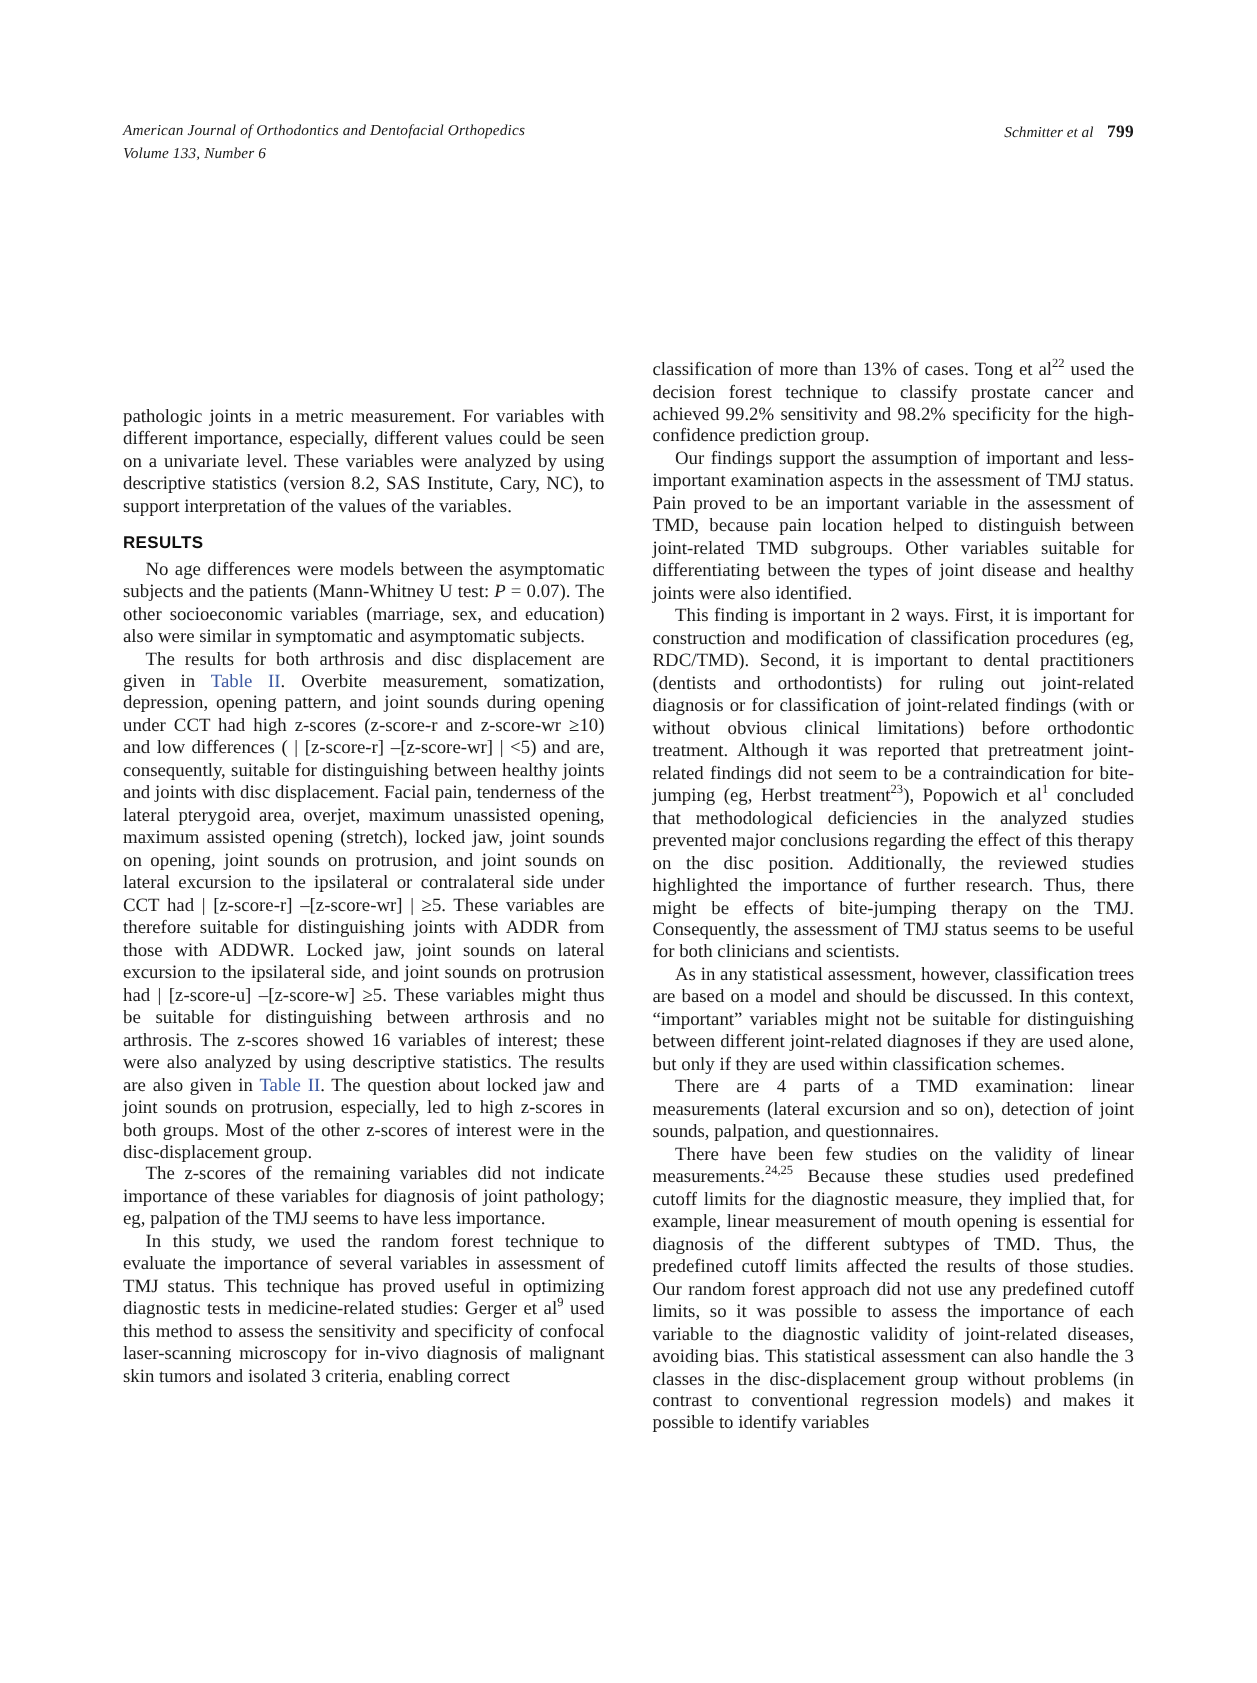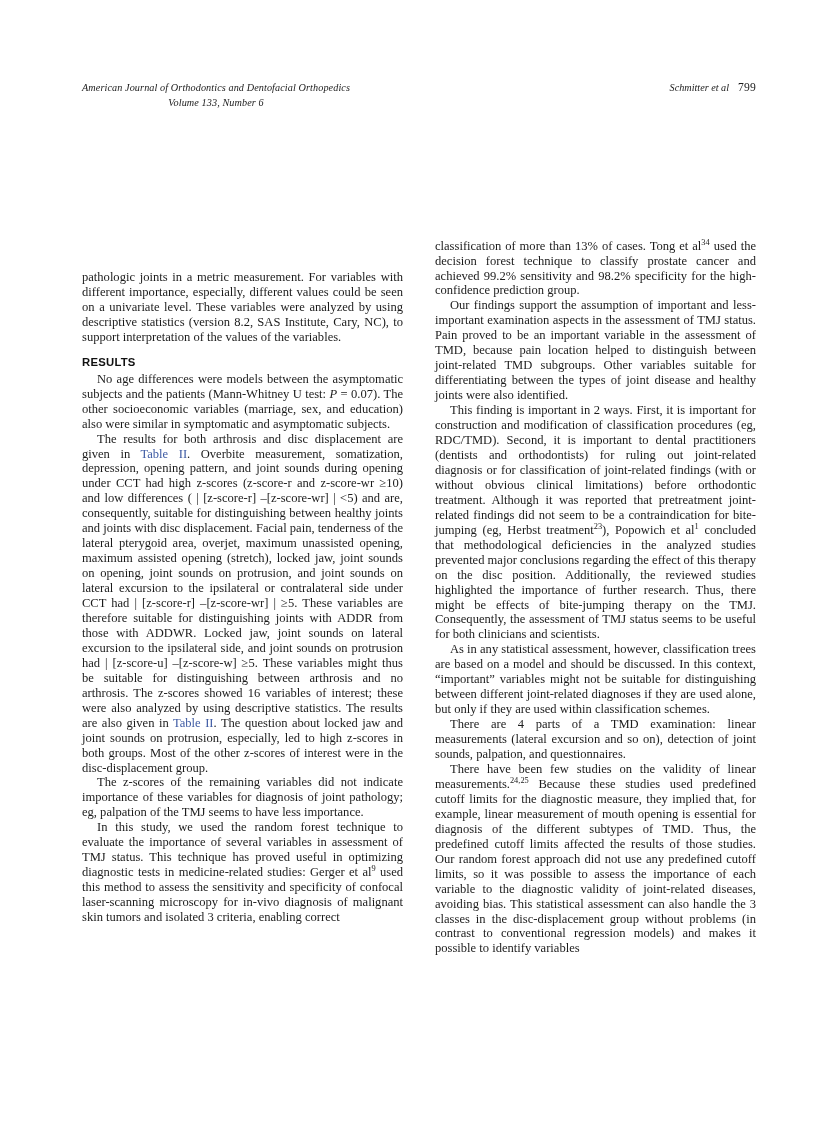--- a/index.html
+++ b/index.html
@@ -37,36 +37,35 @@
     left: 0;
     top: 0;
     font-family: "Liberation Serif", serif;
     font-style: italic;
     font-size: 10.2px;
     line-height: 14.5px;
     color: #1a1a1a;
     letter-spacing: 0.1px;
   }
   .rh-left .volume-line {
-    text-align: center;
   }
   .rh-right {
     position: absolute;
     right: 0;
     top: 0;
     font-size: 10.2px;
     line-height: 14.5px;
     white-space: nowrap;
   }
   .rh-authors {
     font-style: italic;
     font-size: 10.2px;
   }
   .rh-pagenum {
-    font-weight: normal;
+    font-weight: bold;
     font-style: normal;
     font-size: 11.6px;
     margin-left: 9px;
     letter-spacing: 0.2px;
   }
 
   
   .columns {
     position: absolute;
     top: 110px;
@@ -153,21 +152,21 @@
 
       <p class="body-text indent"><span>The z-scores of the remaining variables did not indicate importance of these variables for diagnosis of joint pathology; eg, palpation of the TMJ seems to have less importance.</span></p>
 
 
       <p class="body-text indent"><span>In this study, we used the random forest technique to evaluate the importance of several variables in assessment of TMJ status. This technique has proved useful in optimizing diagnostic tests in medicine-related studies: Gerger et al</span><sup class="ref">9</sup><span> used this method to assess the sensitivity and specificity of confocal laser-scanning microscopy for in-vivo diagnosis of malignant skin tumors and isolated 3 criteria, enabling correct</span></p>
 
     </div>
 
     <div class="col">
 
-      <p class="body-text"><span>classification of more than 13% of cases. Tong et al</span><sup class="ref">34</sup><span> used the decision forest technique to classify prostate cancer and achieved 99.2% sensitivity and 98.2% specificity for the high-confidence prediction group.</span></p>
+      <p class="body-text"><span>classification of more than 13% of cases. Tong et al</span><sup class="ref">22</sup><span> used the decision forest technique to classify prostate cancer and achieved 99.2% sensitivity and 98.2% specificity for the high-confidence prediction group.</span></p>
 
       <p class="body-text indent"><span>Our findings support the assumption of important and less-important examination aspects in the assessment of TMJ status. Pain proved to be an important variable in the assessment of TMD, because pain location helped to distinguish between joint-related TMD subgroups. Other variables suitable for differentiating between the types of joint disease and healthy joints were also identified.</span></p>
 
       <p class="body-text indent"><span>This finding is important in 2 ways. First, it is important for construction and modification of classification procedures (eg, RDC/TMD). Second, it is important to dental practitioners (dentists and orthodontists) for ruling out joint-related diagnosis or for classification of joint-related findings (with or without obvious clinical limitations) before orthodontic treatment. Although it was reported that pretreatment joint-related findings did not seem to be a contraindication for bite-jumping (eg, Herbst treatment</span><sup class="ref">23</sup><span>), Popowich et al</span><sup class="ref">1</sup><span> concluded that methodological deficiencies in the analyzed studies prevented major conclusions regarding the effect of this therapy on the disc position. Additionally, the reviewed studies highlighted the importance of further research. Thus, there might be effects of bite-jumping therapy on the TMJ. Consequently, the assessment of TMJ status seems to be useful for both clinicians and scientists.</span></p>
 
       <p class="body-text indent"><span>As in any statistical assessment, however, classification trees are based on a model and should be discussed. In this context, “important” variables might not be suitable for distinguishing between different joint-related diagnoses if they are used alone, but only if they are used within classification schemes.</span></p>
 
       <p class="body-text indent"><span>There are 4 parts of a TMD examination: linear measurements (lateral excursion and so on), detection of joint sounds, palpation, and questionnaires.</span></p>
 
       <p class="body-text indent"><span>There have been few studies on the validity of linear measurements.</span><sup class="ref">24,25</sup><span> Because these studies used predefined cutoff limits for the diagnostic measure, they implied that, for example, linear measurement of mouth opening is essential for diagnosis of the different subtypes of TMD. Thus, the predefined cutoff limits affected the results of those studies. Our random forest approach did not use any predefined cutoff limits, so it was possible to assess the importance of each variable to the diagnostic validity of joint-related diseases, avoiding bias. This statistical assessment can also handle the 3 classes in the disc-displacement group without problems (in contrast to conventional regression models) and makes it possible to identify variables</span></p>

